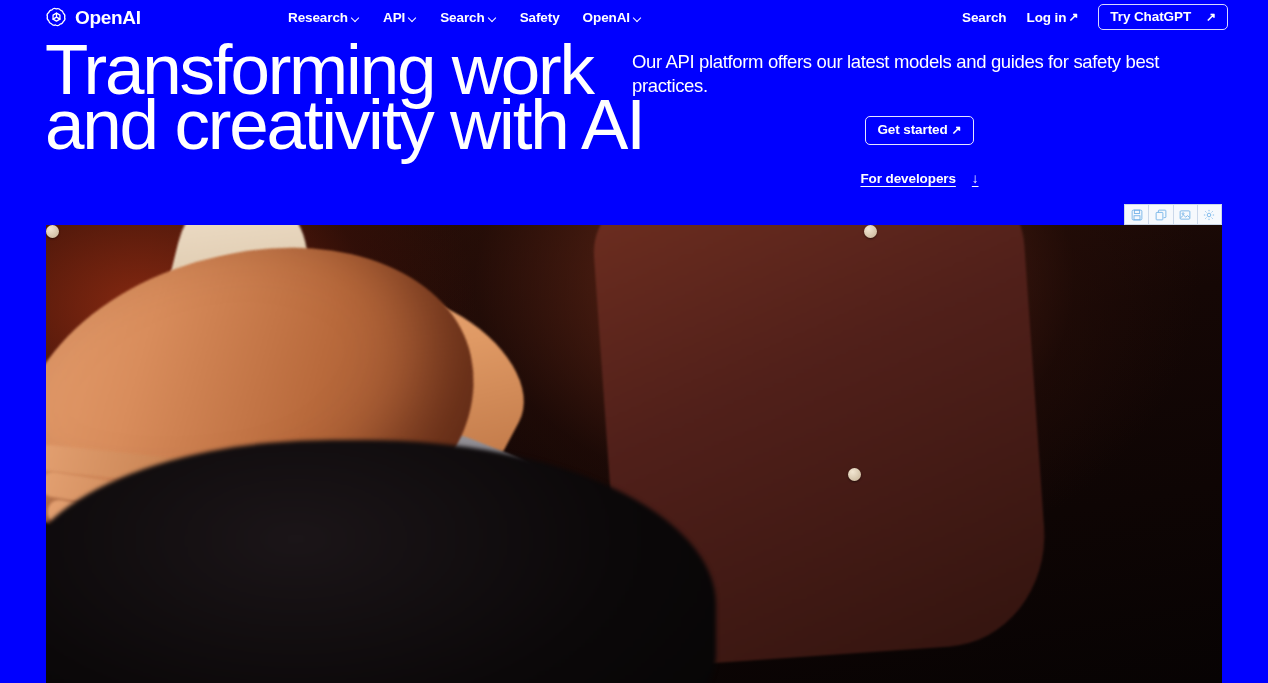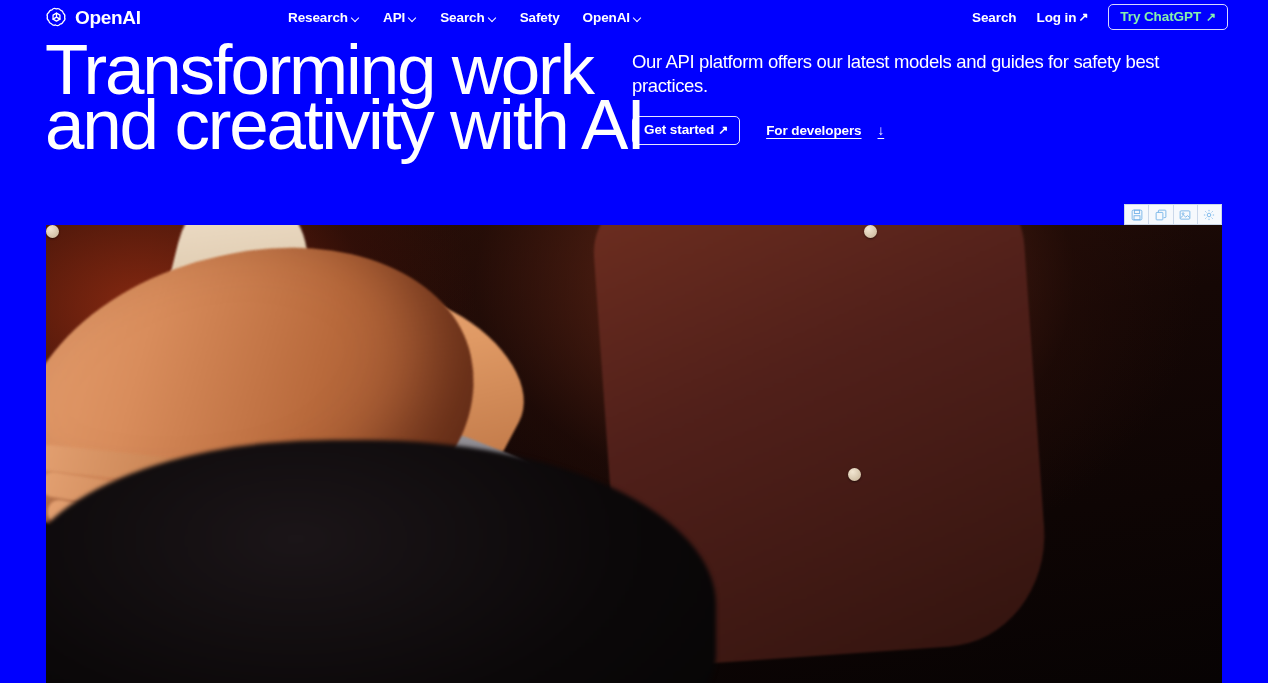--- a/index.html
+++ b/index.html
@@ -109,27 +109,27 @@
     font-size: 12px;
     line-height: 1;
     transform: translateY(0px);
   }
   .btn-outline {
     border: 1px solid rgba(255,255,255,0.85);
     border-radius: 5px;
     padding: 5px 11px 6px 11px;
     font-size: 13.5px;
     font-weight: 700;
-    color: #86efac;
+    color: #ffffff;
     letter-spacing: -0.1px;
     cursor: pointer;
     white-space: nowrap;
     display: inline-flex;
     align-items: center;
-    gap: 5px;
+    gap: 15px;
     background: transparent;
     line-height: 1;
   }
 
   
   .hero {
     position: absolute;
     top: 42px;
     left: 0;
     width: 1268px;
@@ -160,20 +160,21 @@
     font-weight: 400;
     color: #ffffff;
     letter-spacing: -0.35px;
     max-width: 565px;
   }
   .hero-actions {
     margin-top: 18px;
     display: flex;
     align-items: center;
     gap: 26px;
+    flex-direction: column;
   }
   .btn-get-started {
     border: 1px solid rgba(255,255,255,0.9);
     border-radius: 5px;
     padding: 6px 11px 7px 11px;
     font-size: 13.5px;
     font-weight: 700;
     letter-spacing: -0.1px;
     color: #ffffff;
     background: transparent;

